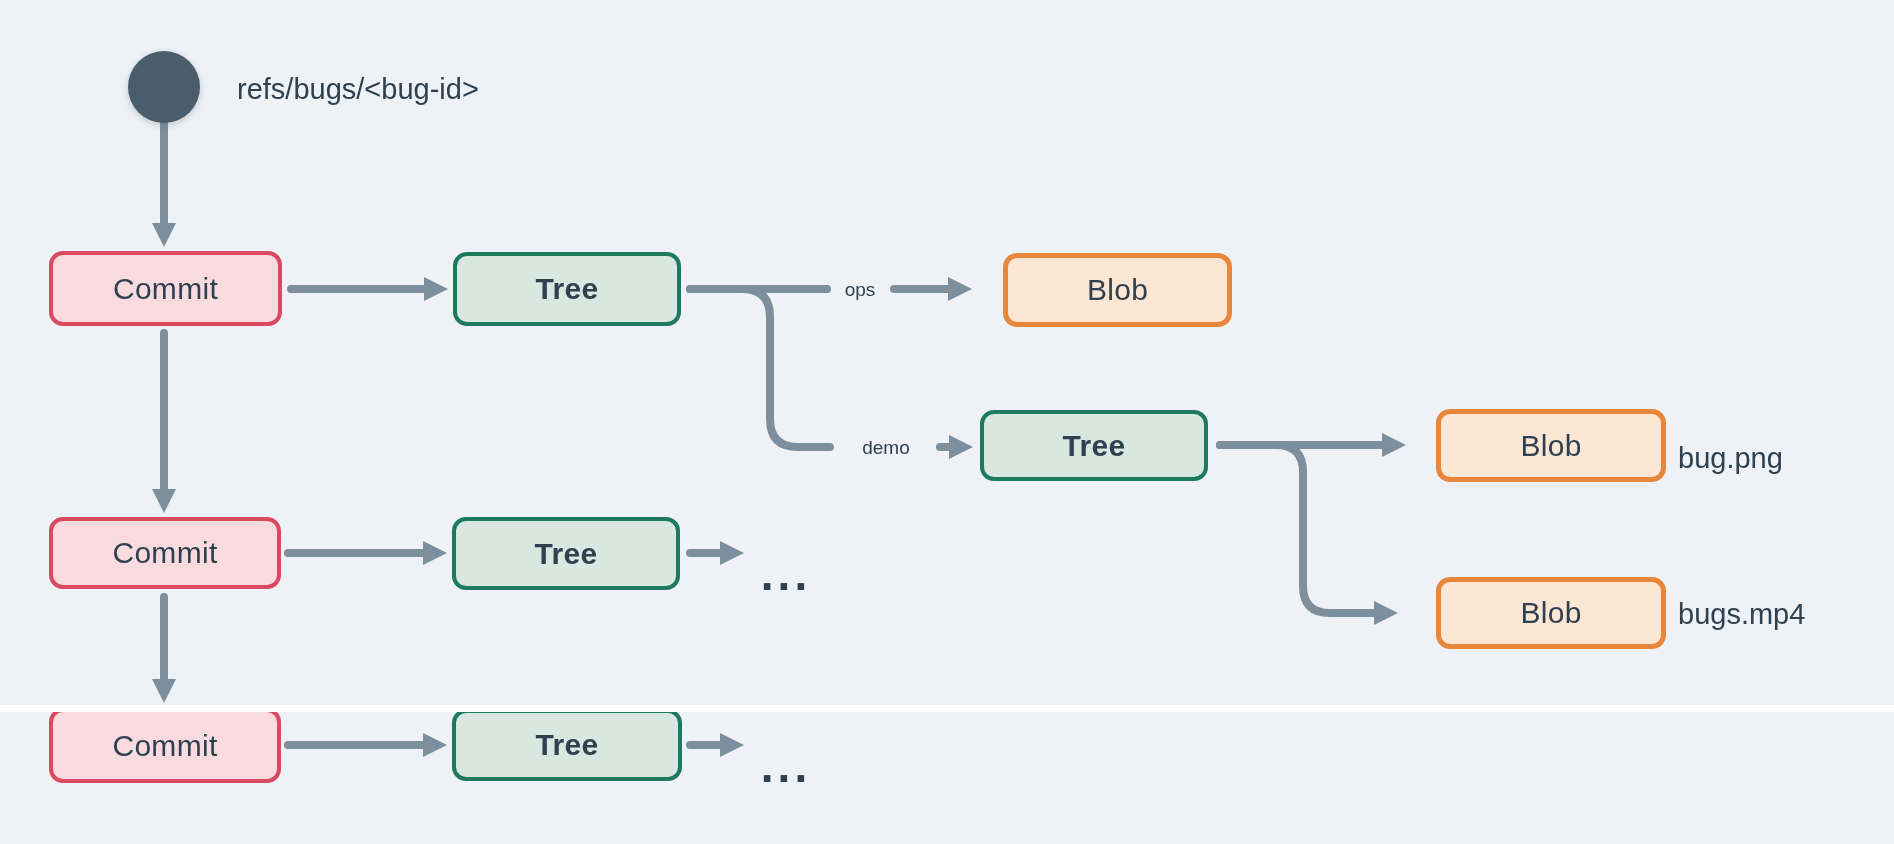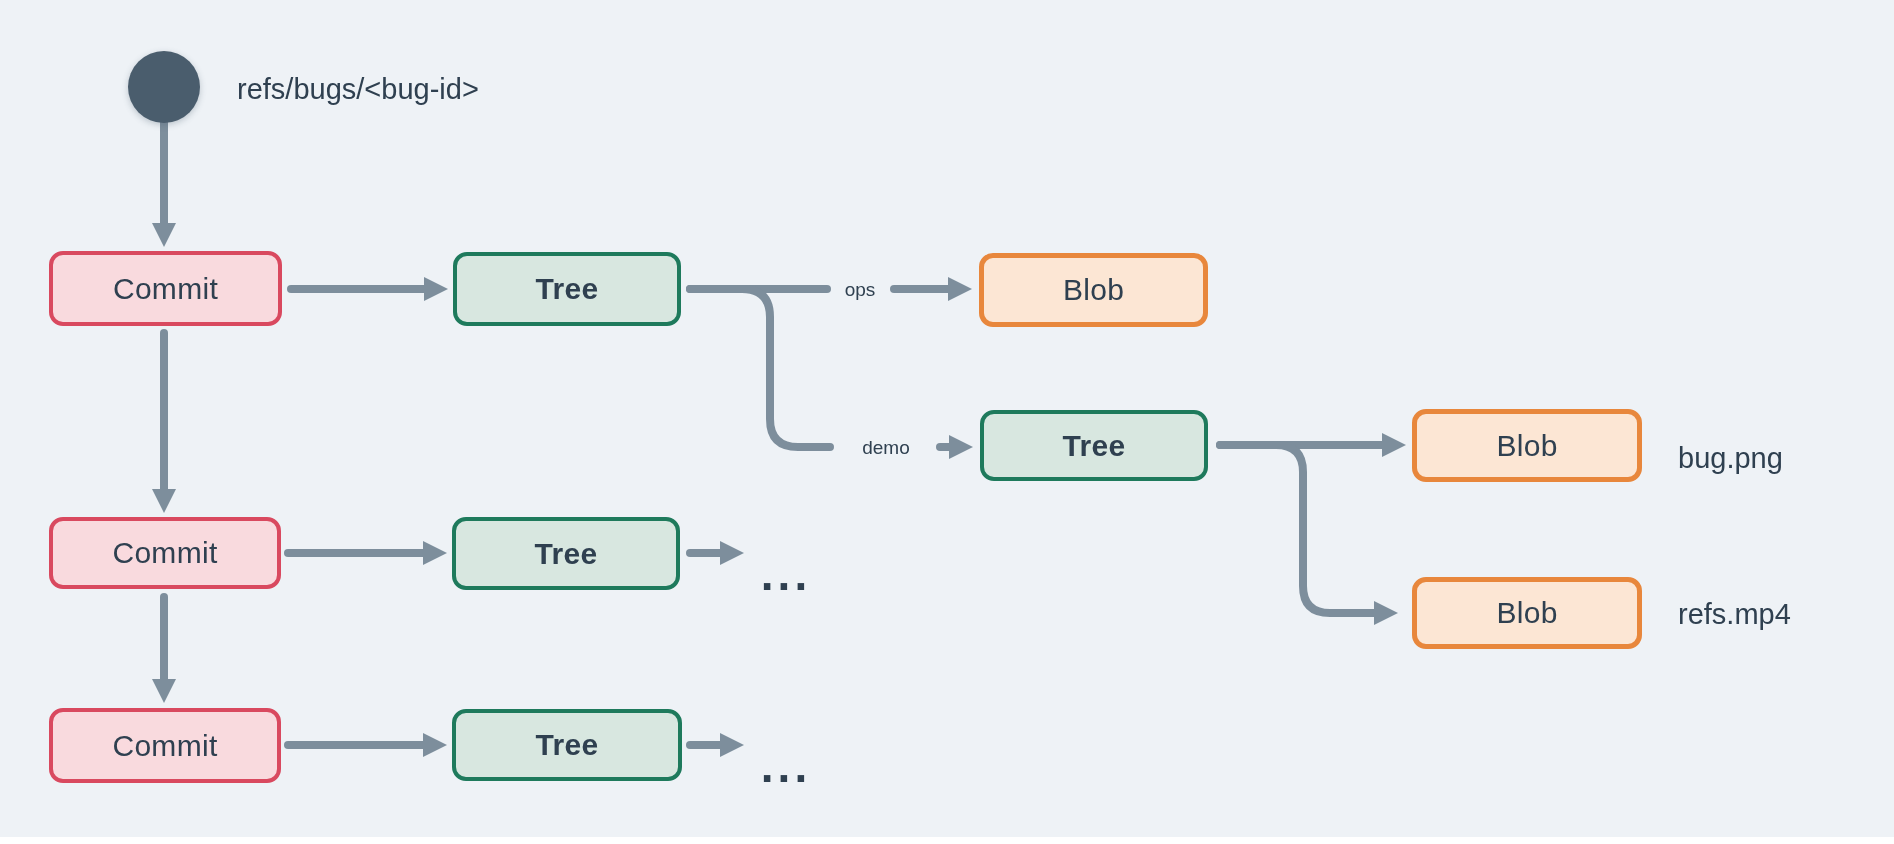--- a/index.html
+++ b/index.html
@@ -17,37 +17,37 @@
   }
   *{margin:0;padding:0;box-sizing:border-box;}
   html,body{width:1894px;height:844px;overflow:hidden;}
   body{
     background:var(--bg);
     font-family:"Liberation Sans", sans-serif;
     color:var(--text);
   }
   .stage{
     position:relative;
-    width:1894px;height:844px;
+    width:1894px;height:712px;
     background:var(--bg);
   }
   .connectors{
     position:absolute;left:0;top:0;width:1894px;height:844px;
   }
   .node{
     position:absolute;
     display:flex;align-items:center;justify-content:center;
     border-radius:14px;
     font-size:30px;
     letter-spacing:0.3px;
     color:var(--text);
   }
   .node.commit{background:var(--commit_fill);border:4px solid var(--commit_border);}
   .node.tree{background:var(--tree_fill);border:4px solid var(--tree_border);font-weight:bold;}
-  .node.blob{background:var(--blob_fill);border:5px solid var(--blob_border);}
+  .node.blob{background:var(--blob_fill);border:5px solid var(--blob_border);margin-left:24px;}
   .ref-circle{
     position:absolute;left:128px;top:51px;width:72px;height:72px;
     border-radius:50%;
     background:var(--ref_circle);
     box-shadow:0 2px 6px rgba(70,90,105,0.30);
   }
   .txt{
     position:absolute;
     font-size:29px;
     color:var(--text);
@@ -124,21 +124,21 @@
     <span>Tree</span>
   </div>
   <div class="node blob" style="left:1412px;top:409px;width:230px;height:73px;">
     <span>Blob</span>
   </div>
   <span class="txt" style="left:1678px;top:458px;">bug.png</span>
 
   <div class="node blob" style="left:1412px;top:577px;width:230px;height:72px;">
     <span>Blob</span>
   </div>
-  <span class="txt" style="left:1678px;top:614px;">refs.mp4</span>
+  <span class="txt" style="left:1678px;top:614px;">bugs.mp4</span>
 
   <div class="node commit" style="left:49px;top:517px;width:232px;height:72px;">
     <span>Commit</span>
   </div>
   <div class="node tree" style="left:452px;top:517px;width:228px;height:73px;">
     <span>Tree</span>
   </div>
   <span class="ellipsis" style="left:786px;top:574px;">...</span>
 
   <div class="node commit" style="left:49px;top:708px;width:232px;height:75px;">

